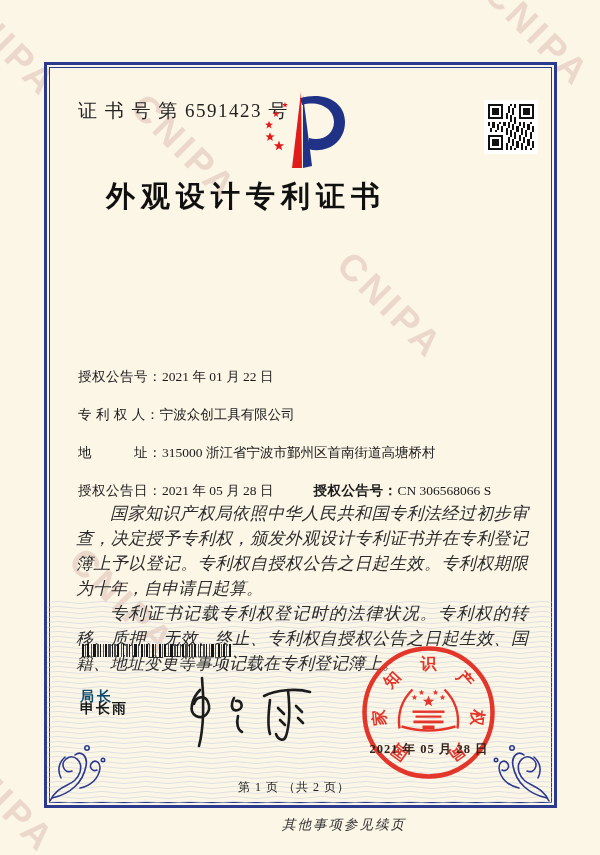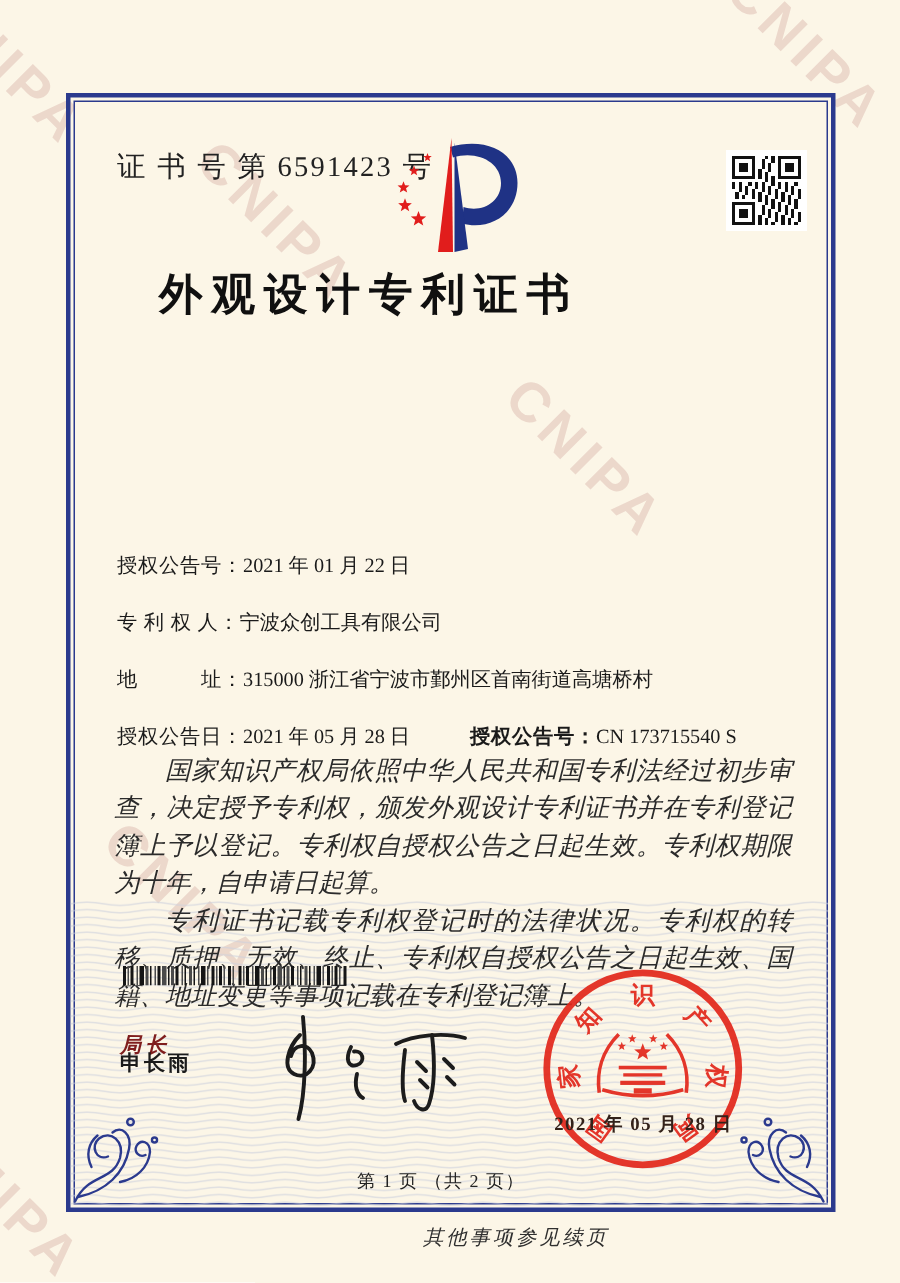--- a/index.html
+++ b/index.html
@@ -24,21 +24,21 @@
   .title{left:0;width:492px;top:177px;text-align:center;font-size:29px;font-weight:bold;
          letter-spacing:6px;color:#101010;}
   .field-row{left:78px;width:470px;font-size:13.5px;color:#1a1a1a;white-space:nowrap;}
   .field-row .flabel{letter-spacing:0.5px;}
   .pair2{margin-left:40px;font-weight:bold;}
   .body-text{left:76px;top:501px;width:452px;font-size:17px;line-height:25px;
              font-style:italic;color:#2b2b2b;text-align:justify;}
   .body-text p{margin:0;text-indent:2em;}
   .barcode{left:82px;top:644px;}
   .sig-post{left:80px;top:688px;font-family:"Liberation Sans",sans-serif;font-weight:bold;
-            font-size:14px;letter-spacing:3px;color:#7f1d1d;font-style:italic;}
+            font-size:14px;letter-spacing:3px;color:#0c4a6e;}
   .sig-name{left:80px;top:700px;font-family:"Liberation Sans",sans-serif;font-weight:bold;
             font-size:14px;letter-spacing:2px;color:#1b1b1b;}
   .signature{left:172px;top:668px;}
   .seal{left:356px;top:640px;width:145px;height:145px;}
   .seal-date{left:362px;top:741px;width:134px;text-align:center;font-size:12.5px;
              font-weight:bold;letter-spacing:1px;color:#33221a;z-index:4;}
   .page-info{left:0;width:588px;top:779px;text-align:center;font-size:12px;color:#222;
              letter-spacing:1px;}
   .note{left:0;width:600px;top:816px;text-align:center;font-size:13.5px;font-style:italic;
         color:#2f2f2f;letter-spacing:2px;padding-left:44px;}
@@ -231,21 +231,21 @@
   <div class="abs field-row" style="top:368px;">
     <span class="flabel">授权公告号：</span><span class="fvalue">2021 年 01 月 22 日</span>
   </div>
   <div class="abs field-row" style="top:406px;">
     <span class="flabel">专 利 权 人：</span><span class="fvalue">宁波众创工具有限公司</span>
   </div>
   <div class="abs field-row" style="top:444px;">
     <span class="flabel">地　　　址：</span><span class="fvalue">315000 浙江省宁波市鄞州区首南街道高塘桥村</span>
   </div>
   <div class="abs field-row" style="top:482px;">
-    <span class="flabel">授权公告日：</span><span class="fvalue">2021 年 05 月 28 日</span><span class="flabel pair2">授权公告号：</span><span class="fvalue">CN 173715540 S</span>
+    <span class="flabel">授权公告日：</span><span class="fvalue">2021 年 05 月 28 日</span><span class="flabel pair2">授权公告号：</span><span class="fvalue">CN 306568066 S</span>
   </div>
 
   <div class="abs body-text">
     <p>国家知识产权局依照中华人民共和国专利法经过初步审查，决定授予专利权，颁发外观设计专利证书并在专利登记簿上予以登记。专利权自授权公告之日起生效。专利权期限为十年，自申请日起算。</p>
     <p>专利证书记载专利权登记时的法律状况。专利权的转移、质押、无效、终止、专利权自授权公告之日起生效、国籍、地址变更等事项记载在专利登记簿上。</p>
   </div>
 
   <svg class="abs barcode" id="barcode" width="152" height="13">
       <rect x="0" y="0" width="2" height="13" fill="#151515"></rect>
       <rect x="3" y="0" width="1" height="13" fill="#4a4a4a"></rect>

